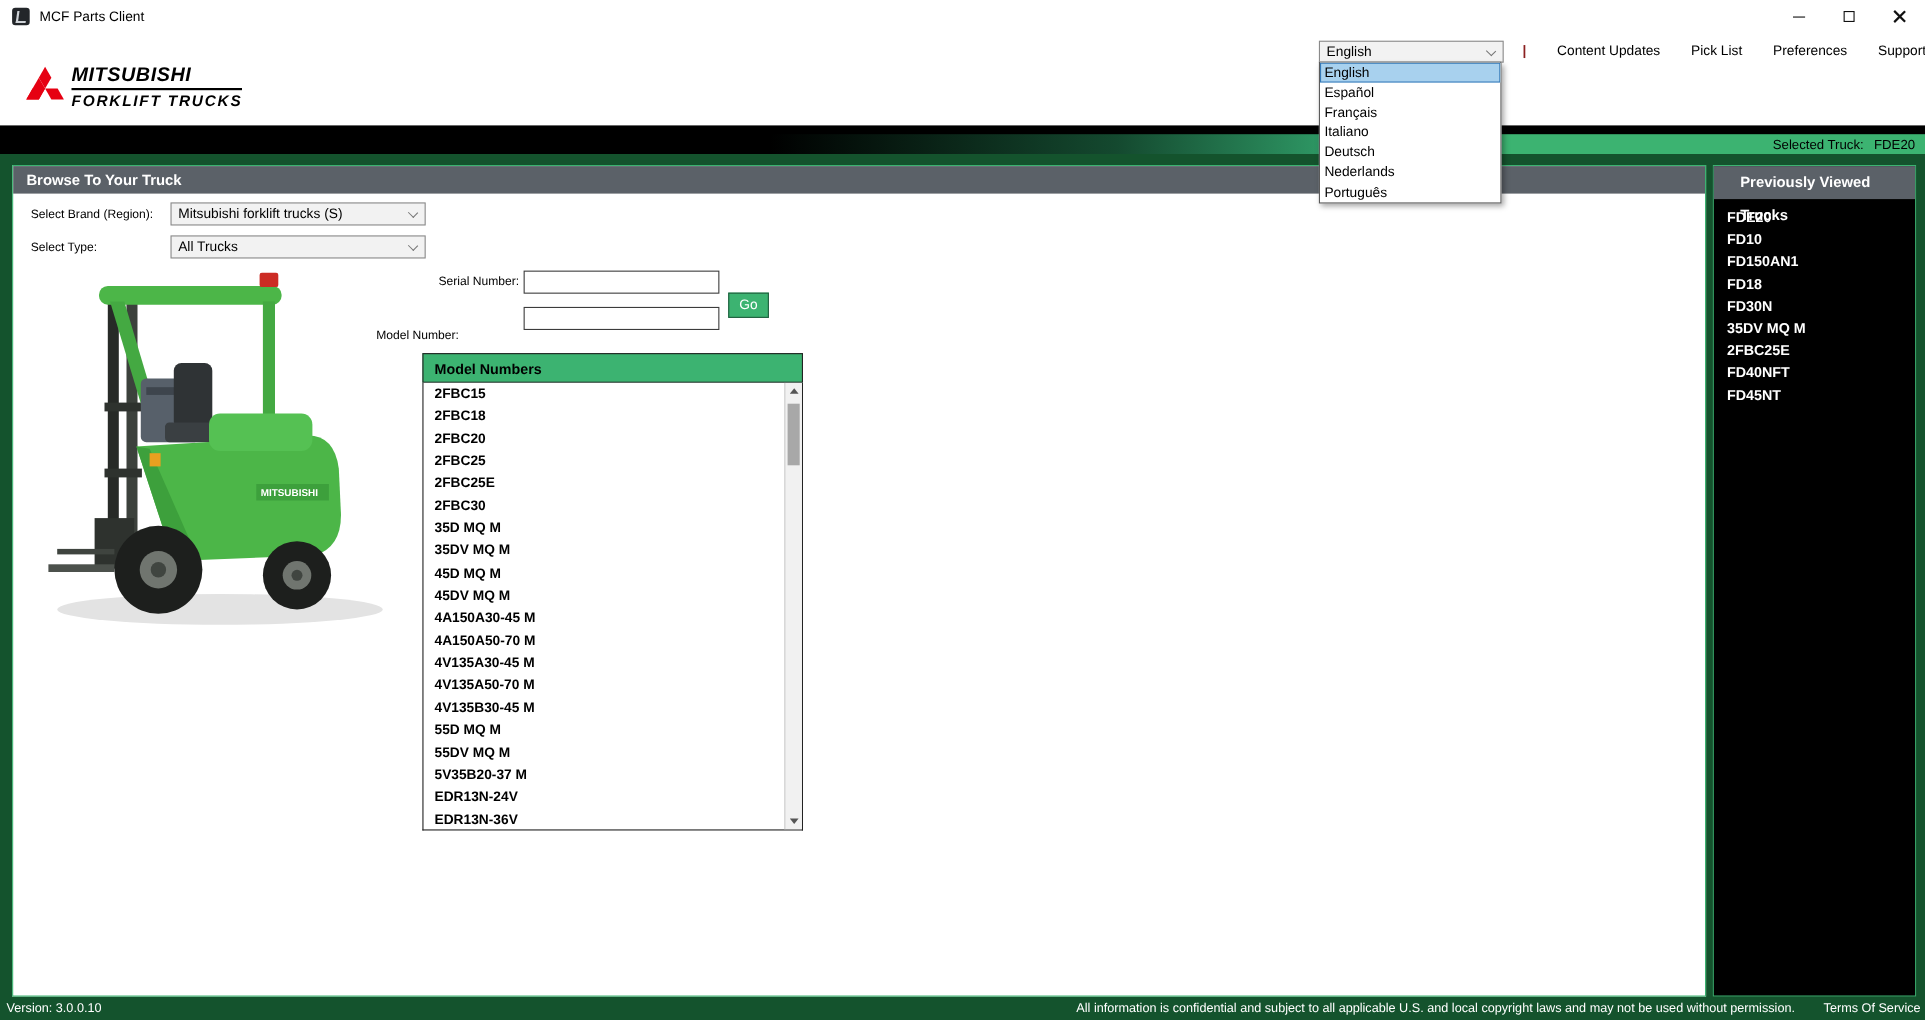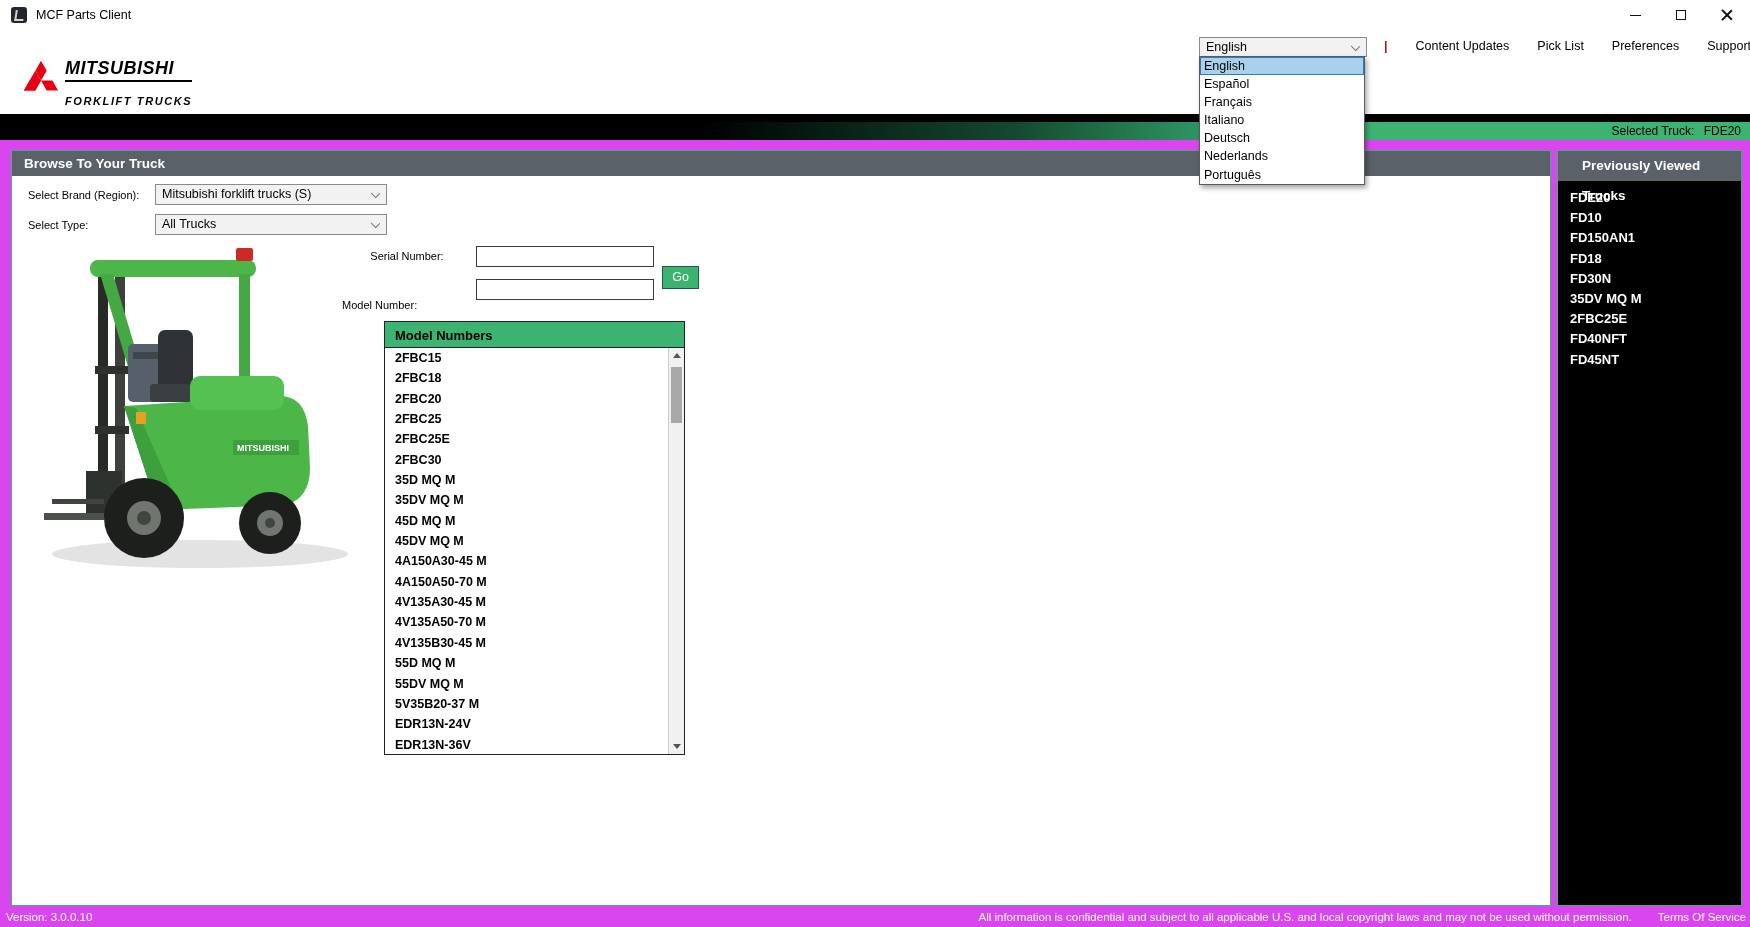--- a/index.html
+++ b/index.html
@@ -23,21 +23,21 @@
              width:1.6px; height:14px; background:#111; }
   .glyph-close::before { transform:rotate(45deg); } .glyph-close::after { transform:rotate(-45deg); }
 
   
   #headerband { position:relative; height:84px; background:#fff; }
   #logo { position:absolute; left:22px; top:28px; display:flex; align-items:flex-start; }
   #logo svg { margin-top:2px; }
   #logo-text { margin-left:5px; color:#000; font-style:italic; }
   #logo-line1 { font-size:18px; font-weight:bold; letter-spacing:0.5px;
                 border-bottom:2.5px solid #000; padding-bottom:1px; }
-  #logo-line2 { font-size:11px; font-weight:bold; letter-spacing:1.6px; margin-top:13px; }
+  #logo-line2 { font-size:14px; font-weight:bold; letter-spacing:1.6px; margin-top:1px; }
 
   #lang-select { position:absolute; left:1199px; top:7px; width:168px; height:20px;
                  background:#f2f2f2; border:1px solid #8a8a8a; font-size:12.5px; color:#000;
                  line-height:18px; padding-left:6px; }
   #lang-select .chev { position:absolute; right:7px; top:5px; width:7px; height:7px;
                  border-right:1.6px solid #777; border-bottom:1.6px solid #777;
                  transform:rotate(45deg) scaleY(.9); }
   #topbar-row { position:absolute; left:1384px; top:9px; display:flex; gap:28px;
                 font-size:12.5px; color:#000; white-space:nowrap; }
   #topbar-sep { color:#8b2020; font-weight:bold; }
@@ -51,41 +51,41 @@
   #tabs > div.active { height:34px; line-height:31px; padding:0 16px; background:#000;
                 color:#fff; border-color:#000; }
 
   #blackstrip { height:8px; background:#000; }
   #greenbar { height:18px; line-height:18px; text-align:right; padding-right:9px;
               font-size:12px; color:#000;
               background:linear-gradient(90deg,#000 0%,#000 40%,#14492f 58%,#31a06a 70%,#3cb371 78%,#3cb371 100%); }
   #greenbar b { font-weight:normal; margin-left:6px; }
 
   
-  #content { position:relative; height:787px; background:#d946ef; }
+  #content { position:relative; height:787px; background:#14532d; }
 
   #browse-panel { position:absolute; left:11px; top:10px; width:1540px; height:756px;
                   background:#fff; border:1px solid #3cb371; }
   .panel-header { height:25px; line-height:25px; background:#5b6168; color:#fff;
                   font-size:13.5px; font-weight:bold; padding-left:12px; }
 
   .form-label { position:absolute; font-size:11px; color:#000; }
   .form-select { position:absolute; width:232px; height:21px; background:#f2f2f2;
                  border:1px solid #8a8a8a; font-size:12.5px; line-height:19px;
                  padding-left:6px; color:#000; }
   .form-select .chev { position:absolute; right:7px; top:5px; width:7px; height:7px;
                  border-right:1.6px solid #777; border-bottom:1.6px solid #777;
                  transform:rotate(45deg) scaleY(.9); }
   .text-input { position:absolute; width:178px; height:21px; border:1px solid #3c3c3c;
                 font-size:12.5px; padding-left:4px; background:#fff; }
   #go-btn { position:absolute; left:650px; top:93px; width:37px; height:23px;
             background:#3cb371; color:#fff; border:1px solid #1e5c3d; font-size:12.5px;
             text-align:center; line-height:21px; cursor:default;margin-top:22px; }
 
-  #model-table { position:absolute; left:372px; top:170px; width:301px; }
+  #model-table { position:absolute; left:372px; top:170px; width:346px; }
   #model-table-header { height:27px; line-height:27px; background:#3cb371; color:#000;
             font-weight:bold; font-size:13px; padding-left:10px; border:1px solid #222; }
   #model-list { position:relative; height:407px; border:1px solid #222; border-top:none;
             background:#fff; overflow:hidden; }
   #model-list-items > div { line-height:20.35px; height:20.35px; padding-left:10px;
             font-size:12.5px; font-weight:bold; color:#000; white-space:nowrap; }
   #model-scrollbar { position:absolute; right:0; top:0; bottom:0; width:16px;
             background:#f1f1f1; border-left:1px solid #ccc; }
   .scroll-arrow { position:absolute; left:0; width:15px; height:16px; }
   .scroll-arrow i { position:absolute; left:4px; width:0; height:0; border-left:4px solid transparent;
@@ -179,21 +179,21 @@
       <span data-name="brand-select-value">Mitsubishi forklift trucks (S)</span>
       <span class="chev" data-name="chevron-down-icon"></span>
     </div>
 
     <div class="form-label" style="left:16px; top:68px;" data-name="type-label">Select Type:</div>
     <div class="form-select" style="left:143px; top:63px;" data-name="type-select">
       <span data-name="type-select-value">All Trucks</span>
       <span class="chev" data-name="chevron-down-icon"></span>
     </div>
 
-    <div class="form-label" style="left:330px; top:99px; width:130px; text-align:center;" data-name="serial-label">Serial Number:</div>
+    <div class="form-label" style="left:330px; top:99px; width:130px; text-align:right;" data-name="serial-label">Serial Number:</div>
     <input class="text-input" style="left: 464px; top: 95px;" data-name="serial-input" value="">
     <div id="go-btn" data-name="go-button">Go</div>
 
     <div class="form-label" style="left:330px; top:148px; width:130px; text-align:left;" data-name="model-label">Model Number:</div>
     <input class="text-input" style="left: 464px; top: 128px;" data-name="model-input" value="">
 
     <div id="model-table" data-name="model-numbers-table">
       <div id="model-table-header" data-name="model-numbers-header">Model Numbers</div>
       <div id="model-list" data-name="model-numbers-list">
         <div id="model-list-items" data-name="model-list-items">

